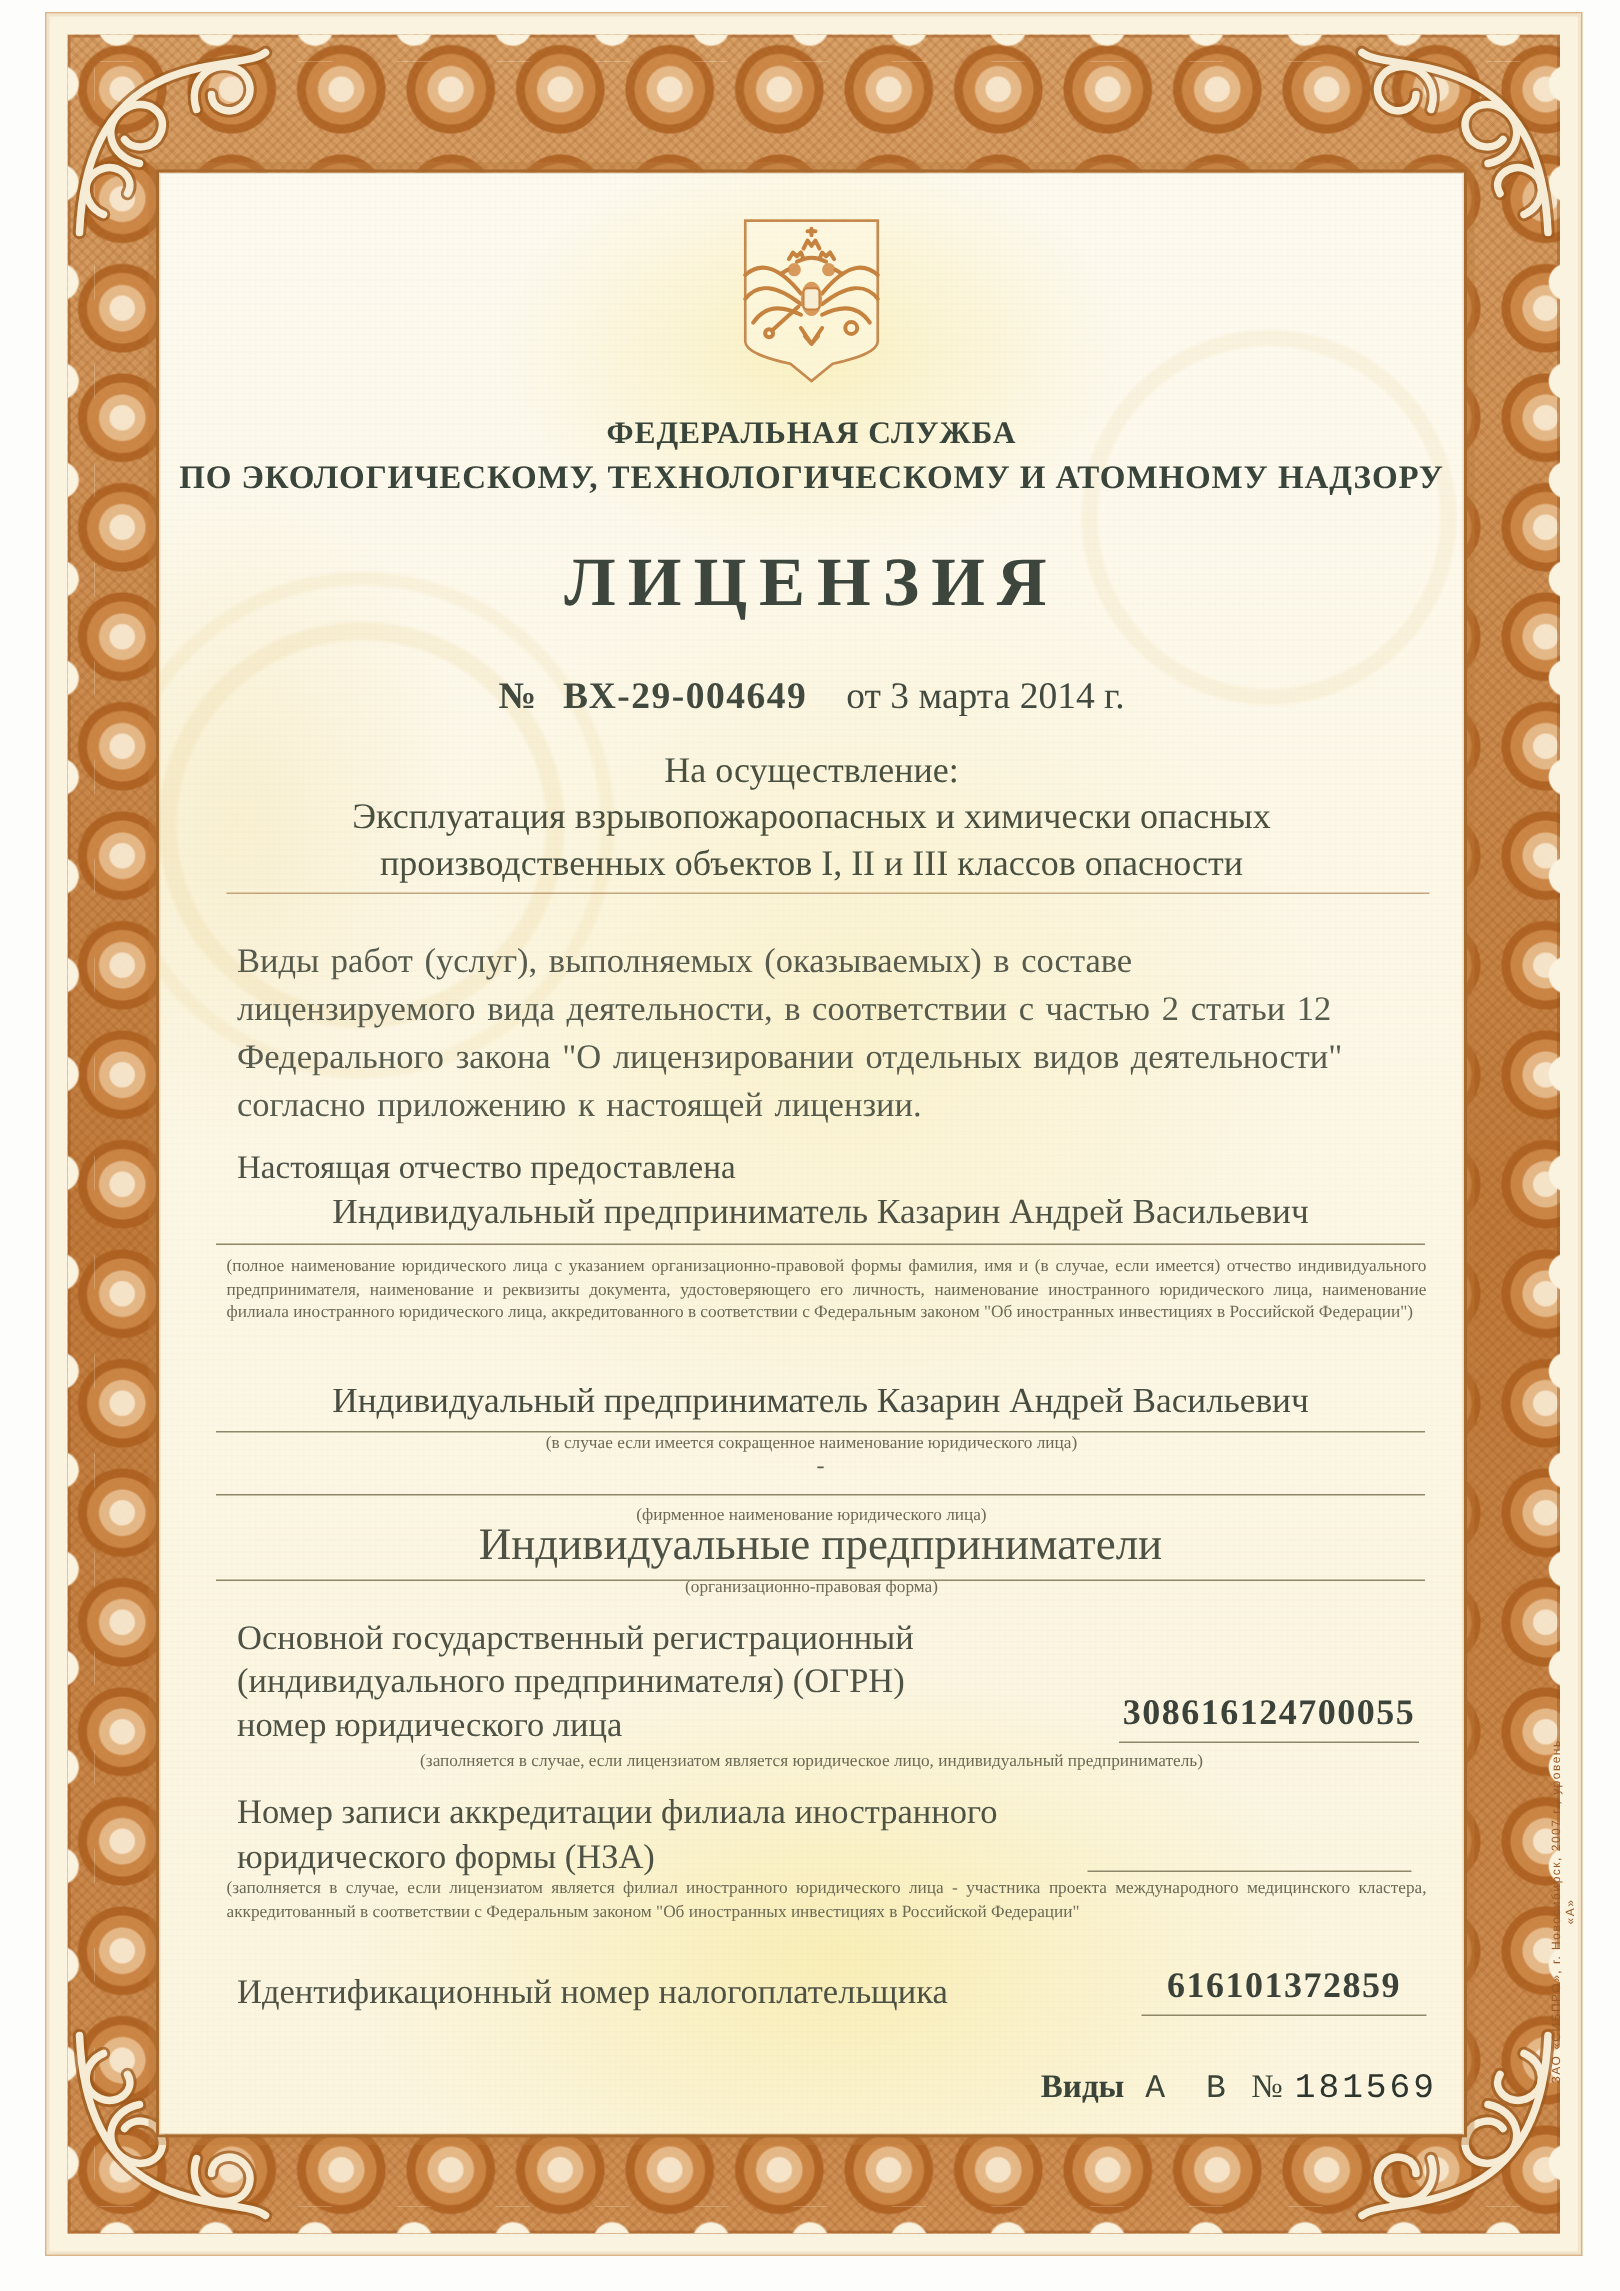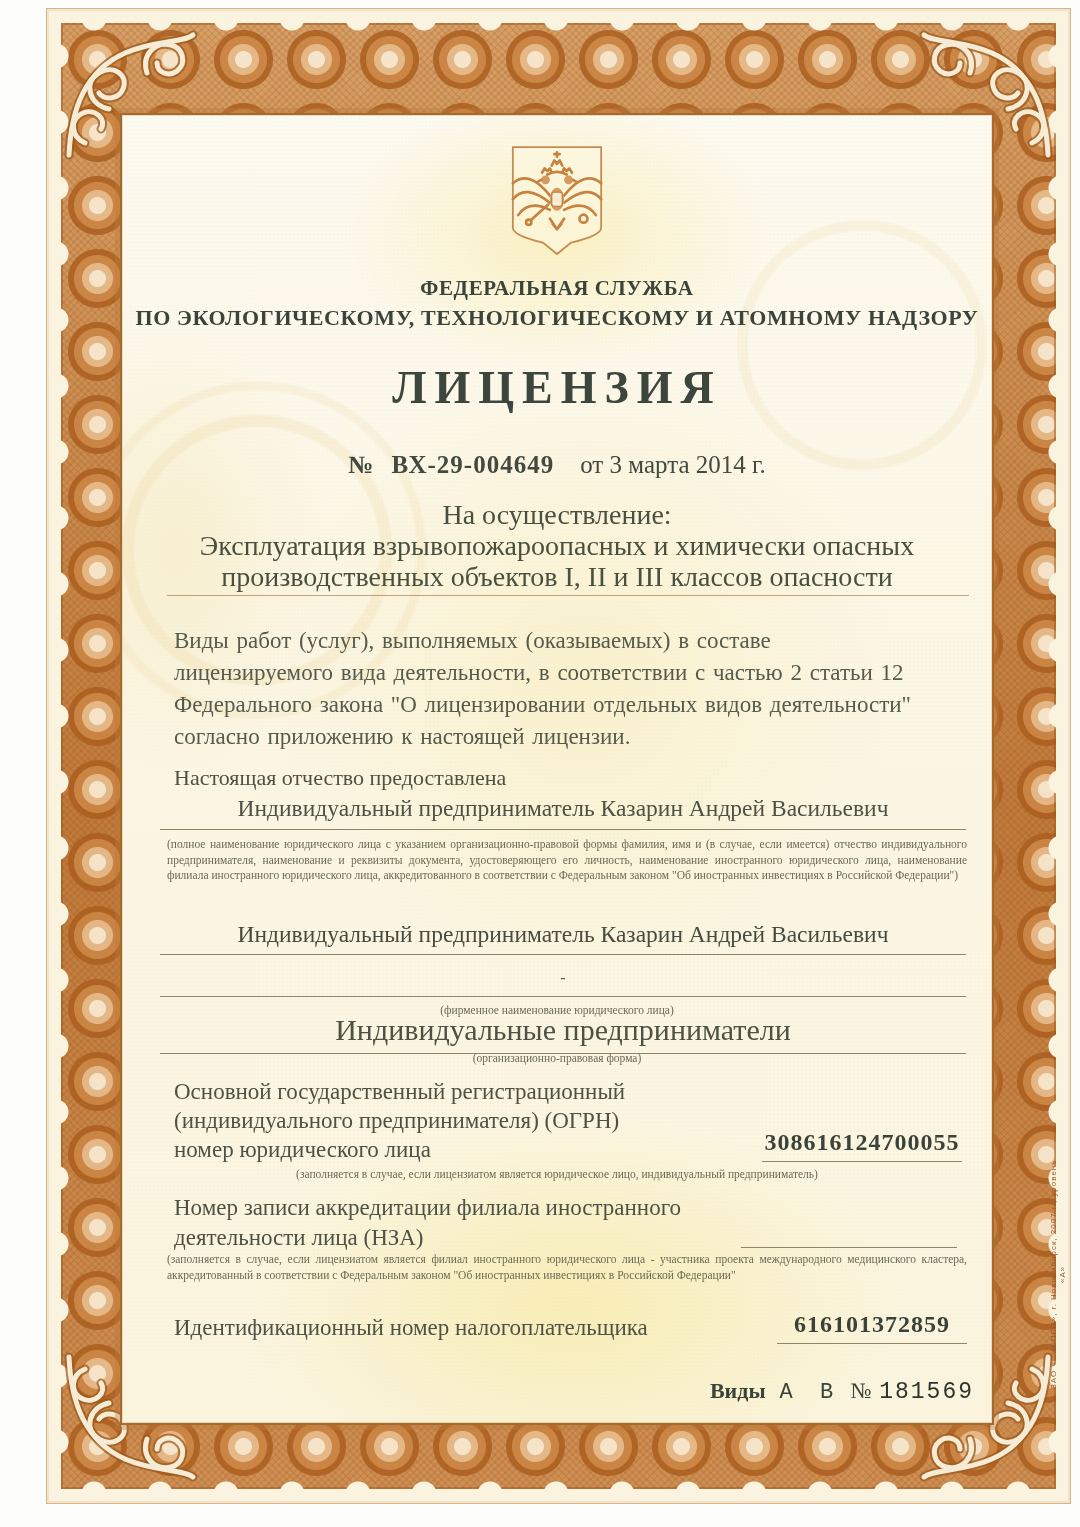--- a/index.html
+++ b/index.html
@@ -8,21 +8,20 @@
     font-family:"Liberation Serif","DejaVu Serif",serif;
     -webkit-font-smoothing:antialiased;
   }
   .page{position:absolute;inset:0;background:#fdfdfc;}
 
   
   .cert{
     position:absolute;left:30px;top:8px;width:1023px;height:1494px;
     background:#faf3e0;border:1px solid #d8b488;
     box-shadow:inset 0 0 0 2px rgba(220,180,130,.25);
-    margin-left:16px;
   }
   
   .band{
     position:absolute;inset:14px;
     background:
       radial-gradient(circle 30px at 50% 50%, rgba(248,233,208,.95) 0 8px,
         rgba(230,186,138,.95) 9px 15px, rgba(203,133,68,.9) 16px 23px,
         rgba(171,94,30,.85) 24px 29px, rgba(171,94,30,0) 30px) 0 0/73px 73px,
       repeating-linear-gradient(45deg, rgba(146,74,22,.14) 0 2px, rgba(146,74,22,0) 2px 5px),
       repeating-linear-gradient(-45deg, rgba(146,74,22,.14) 0 2px, rgba(146,74,22,0) 2px 5px),
@@ -82,21 +81,21 @@
   .emblem{position:absolute;left:382px;top:26px;width:106px;height:120px;}
 
   .agency{top:158px;font-weight:bold;color:#39443a;font-size:21px;line-height:30px;letter-spacing:.6px;}
   .agency .l2{font-size:22px;}
   .doc-title{top:246px;font-weight:bold;color:#3c463c;font-size:46px;letter-spacing:8px;}
 
   .numline{top:336px;font-size:25px;color:#424a40;}
   .numline .no{font-weight:bold;margin-right:18px;}
   .numline .num{font-weight:bold;margin-right:26px;letter-spacing:1px;}
 
-  .purpose{top:384px;font-size:28px;line-height:31px;color:#49503f;}
+  .purpose{top:384px;font-size:24px;line-height:31px;color:#49503f;}
 
   .divider{position:absolute;left:45px;top:480px;width:802px;border-bottom:1px solid rgba(150,100,50,.55);}
 
   .works{top:510px;left:52px;width:802px;font-size:23px;line-height:32px;color:#565b4d;word-spacing:2px;}
 
   .granted{top:650px;left:52px;font-size:22px;color:#4d5245;}
 
   .uline{border-bottom:1px solid #8d8668;}
   .name1{top:680px;left:38px;width:806px;text-align:center;font-size:23.5px;color:#4d5245;padding-bottom:7px;}
   .note{font-size:11.5px;line-height:15.5px;color:#6b6a55;}
@@ -255,38 +254,39 @@
         <div>Федерального закона "О лицензировании отдельных видов деятельности"</div>
         <div>согласно приложению к настоящей лицензии.</div>
       </div>
 
       <div class="t granted">Настоящая отчество предоставлена</div>
 
       <div class="t name1 uline">Индивидуальный предприниматель Казарин Андрей Васильевич</div>
       <div class="t note note-j fullnote">(полное наименование юридического лица с указанием организационно-правовой формы фамилия, имя и (в случае, если имеется)  отчество  индивидуального  предпринимателя,  наименование  и  реквизиты  документа,  удостоверяющего его личность, наименование иностранного юридического лица, наименование филиала иностранного юридического лица, аккредитованного в соответствии с Федеральным законом "Об иностранных инвестициях в Российской Федерации")</div>
 
       <div class="t name2 uline">Индивидуальный предприниматель Казарин Андрей Васильевич</div>
+      <div class="t center note shortnote">(в случае если имеется сокращенное наименование юридического лица)</div>
 
       <div class="t dashline uline">-</div>
       <div class="t center note brandnote">(фирменное наименование юридического лица)</div>
 
       <div class="t legalform uline">Индивидуальные предприниматели</div>
       <div class="t center note legalnote">(организационно-правовая форма)</div>
 
       <div class="t ogrn-label">
         <div>Основной государственный регистрационный</div>
         <div>(индивидуального предпринимателя) (ОГРН)</div>
         <div>номер юридического лица</div>
       </div>
       <div class="t value ogrn-value uline">308616124700055</div>
       <div class="t center note ogrn-note">(заполняется в случае, если лицензиатом является юридическое лицо, индивидуальный предприниматель)</div>
 
       <div class="t nza-label">
         <div>Номер записи аккредитации филиала иностранного</div>
-        <div>деятельности лица (НЗА)</div>
+        <div>юридического формы (НЗА)</div>
       </div>
       <div class="nza-blank"></div>
       <div class="t note note-j nza-note">(заполняется в случае, если лицензиатом является филиал иностранного юридического лица - участника проекта международного медицинского  кластера, аккредитованный в соответствии с Федеральным законом "Об иностранных инвестициях    в Российской Федерации"</div>
 
       <div class="t inn-label">Идентификационный номер налогоплательщика</div>
       <div class="t value inn-value uline">616101372859</div>
 
       <div class="t series">
         <span class="ser-label">Виды</span><span class="ser-letters">А В</span><span class="ser-sign">№</span><span class="ser-num">181569</span>
       </div>

